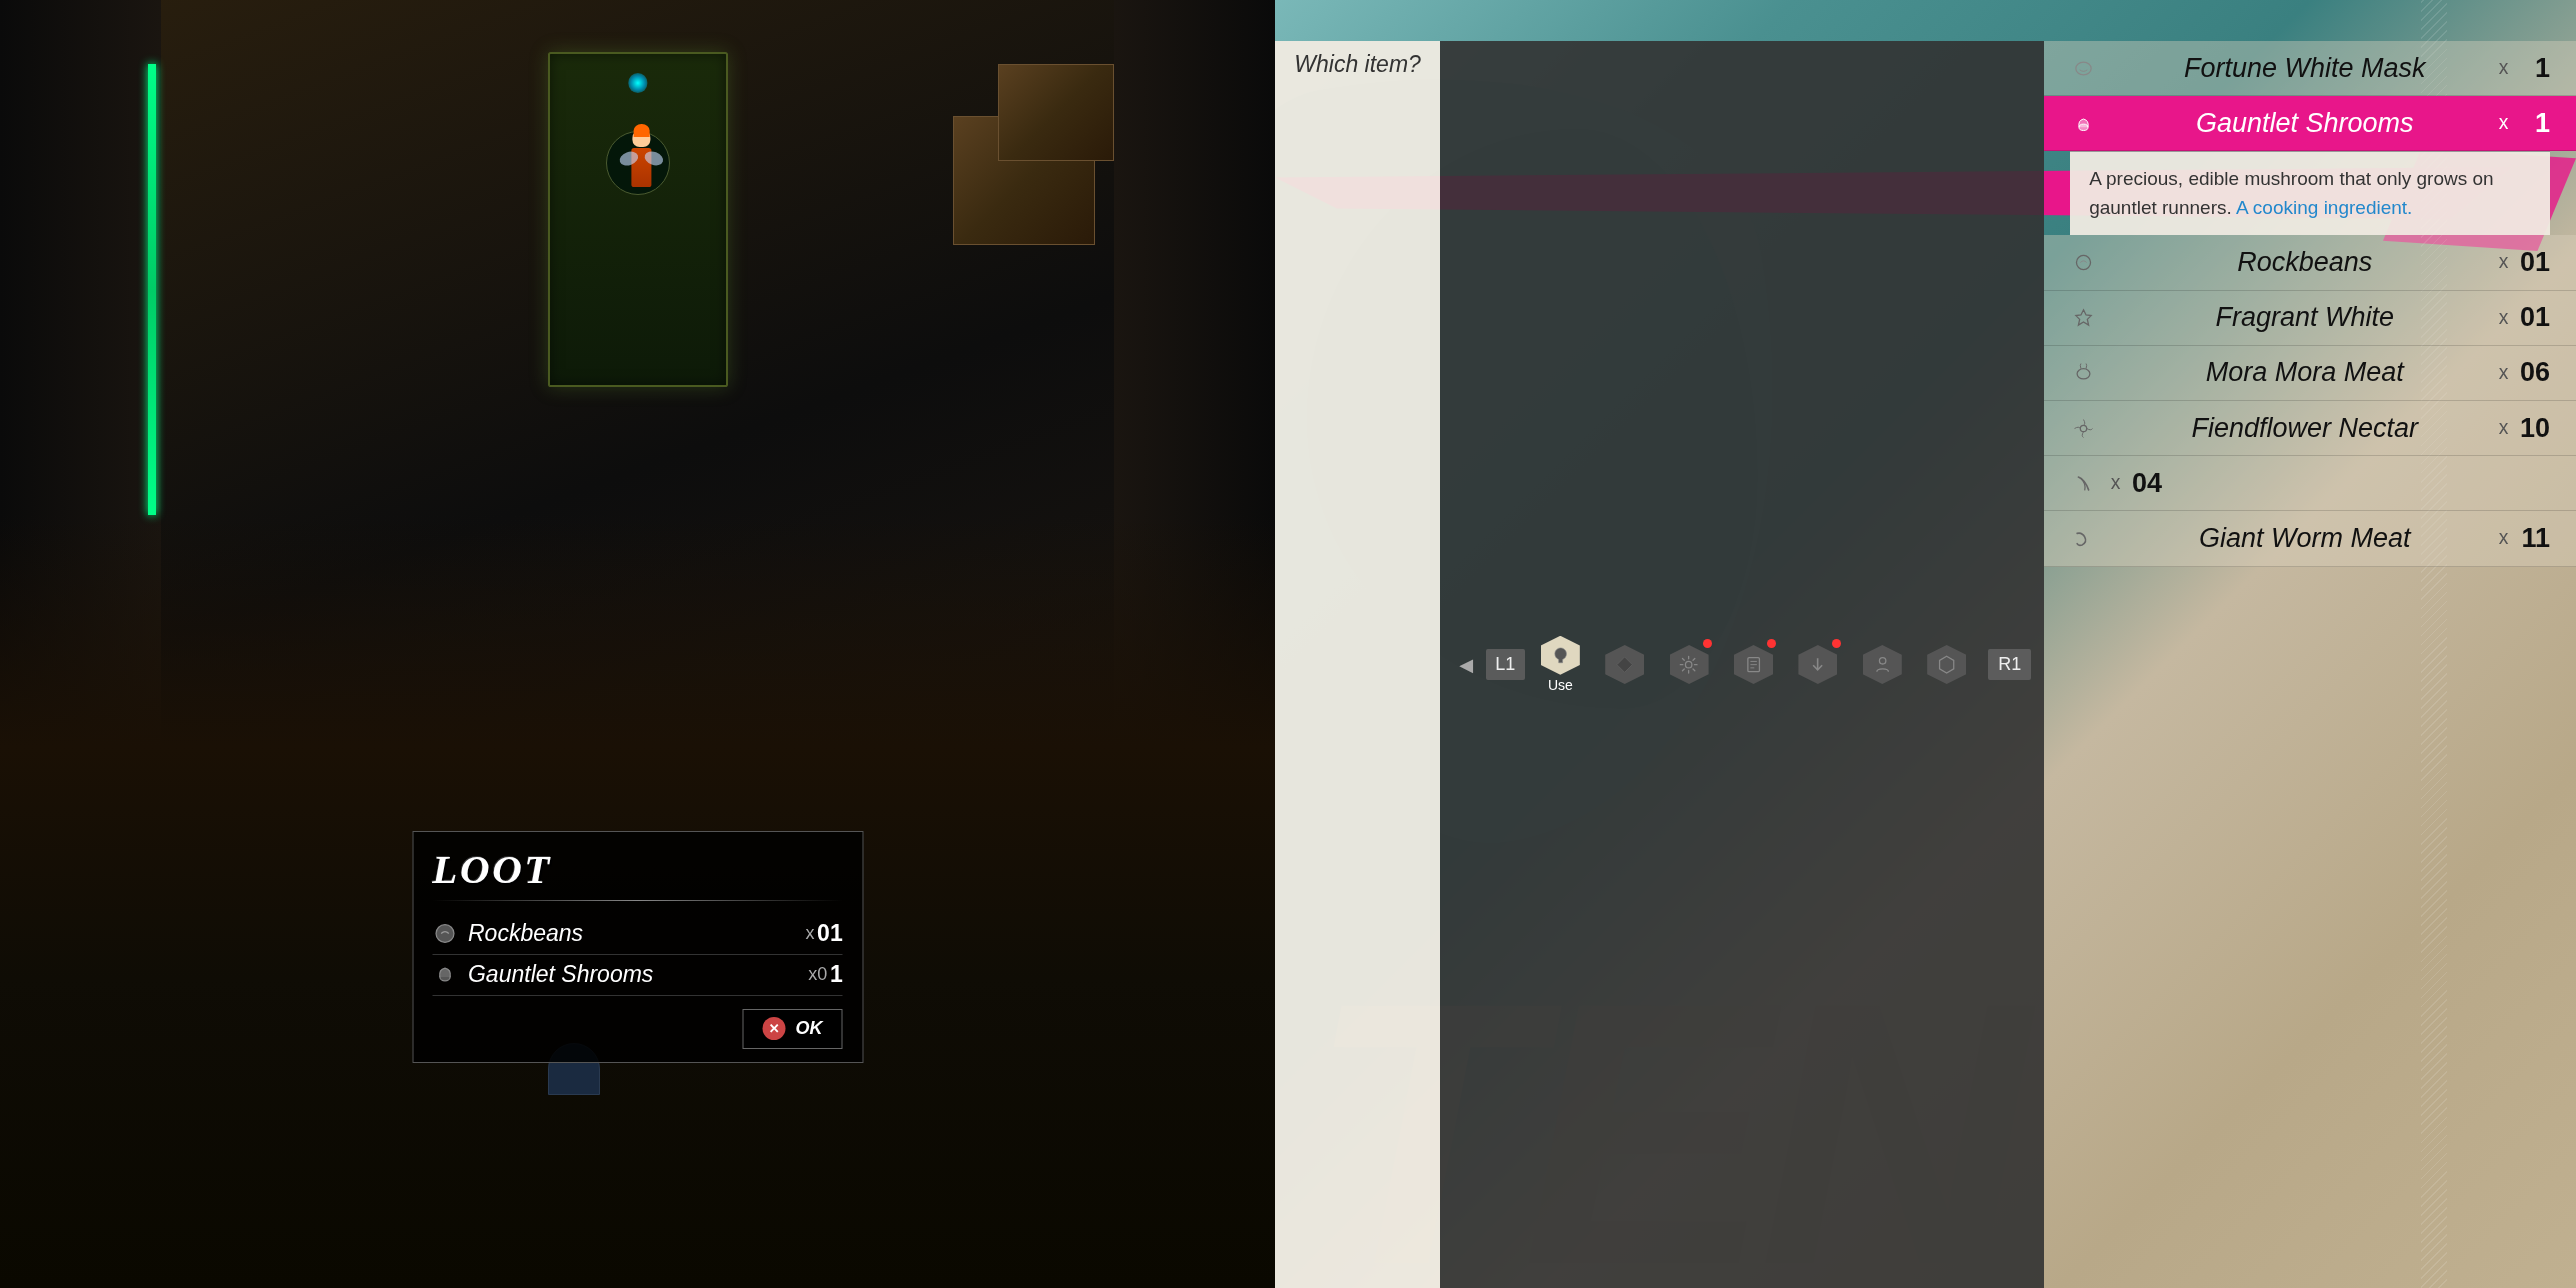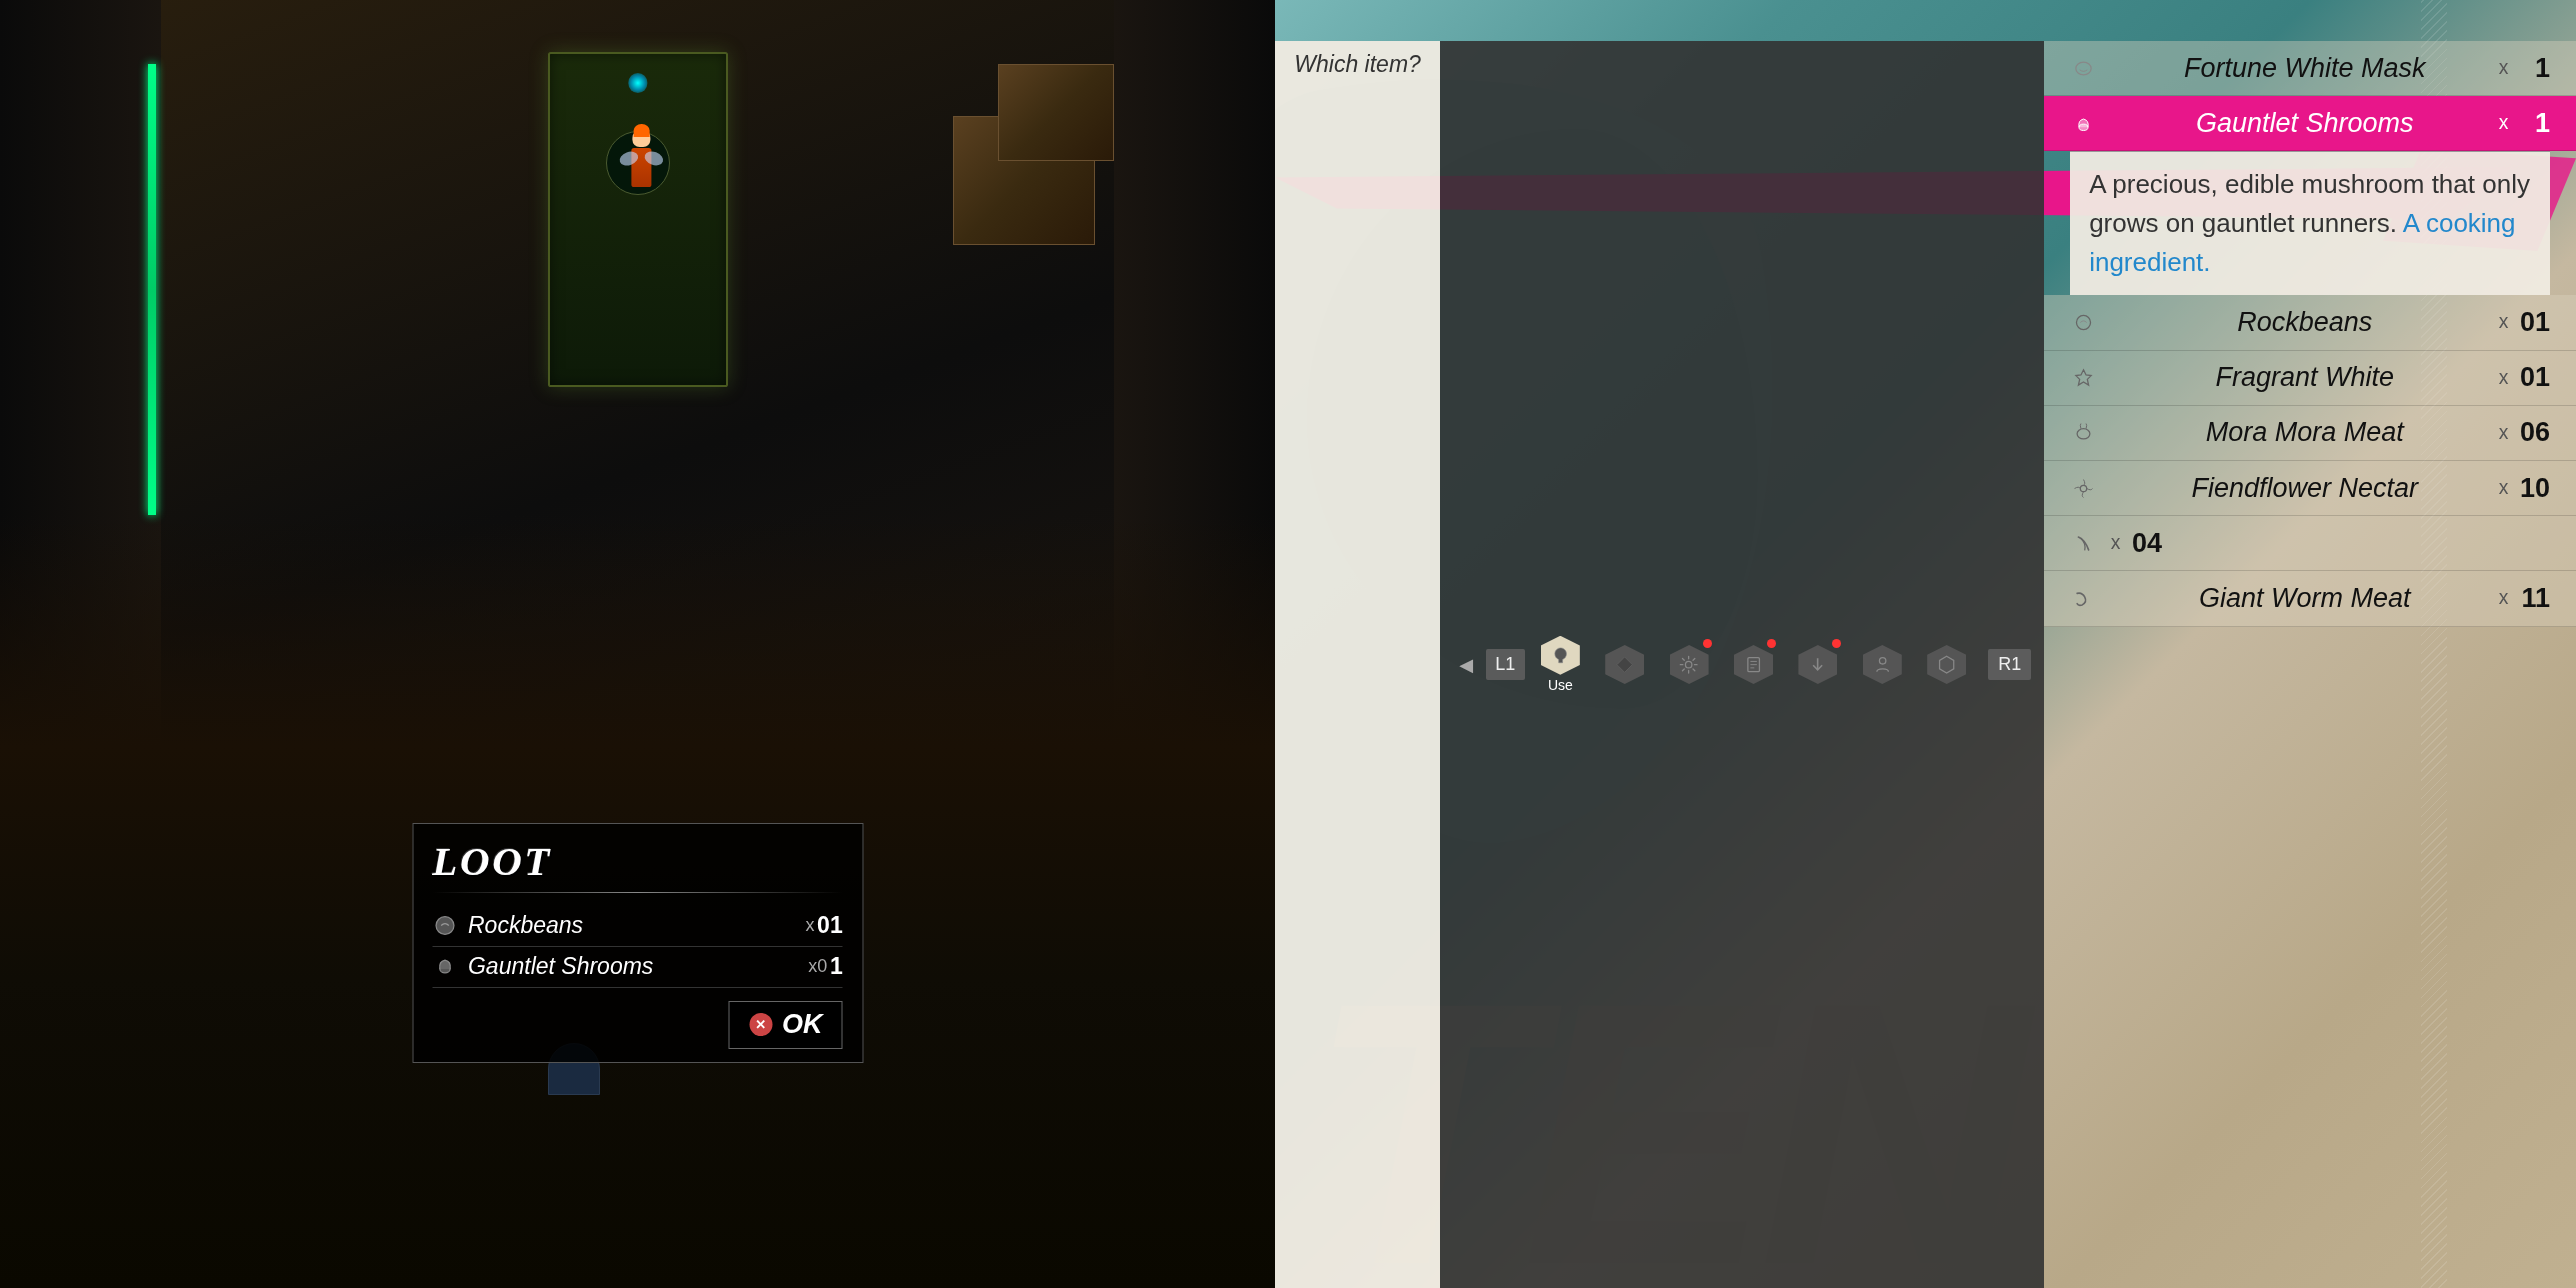--- a/index.html
+++ b/index.html
@@ -270,21 +270,21 @@
       background: #cc4444;
       display: flex;
       align-items: center;
       justify-content: center;
       color: white;
       font-weight: bold;
       font-size: 13px;
     }
 
     .ok-label {
-      font-size: 27px;
+      font-size: 18px;
       font-style: italic;
       font-weight: bold;
       color: white;
     }
 
     
     .right-panel {
       width: 1301px;
       height: 1288px;
       position: relative;
@@ -522,21 +522,21 @@
       min-width: 39px;
       text-align: right;
     }
 
     
     .tooltip-box {
       background: rgba(240, 235, 225, 0.95);
       padding: 13px 19.3px;
       margin: 0 26px;
       border-top: 0.6px solid #999;
-      font-size: 26px;
+      font-size: 19px;
       color: #333;
       line-height: 1.5;
     }
 
     .tooltip-link {
       color: #2288cc;
     }
 
     
     .diag-lines {

